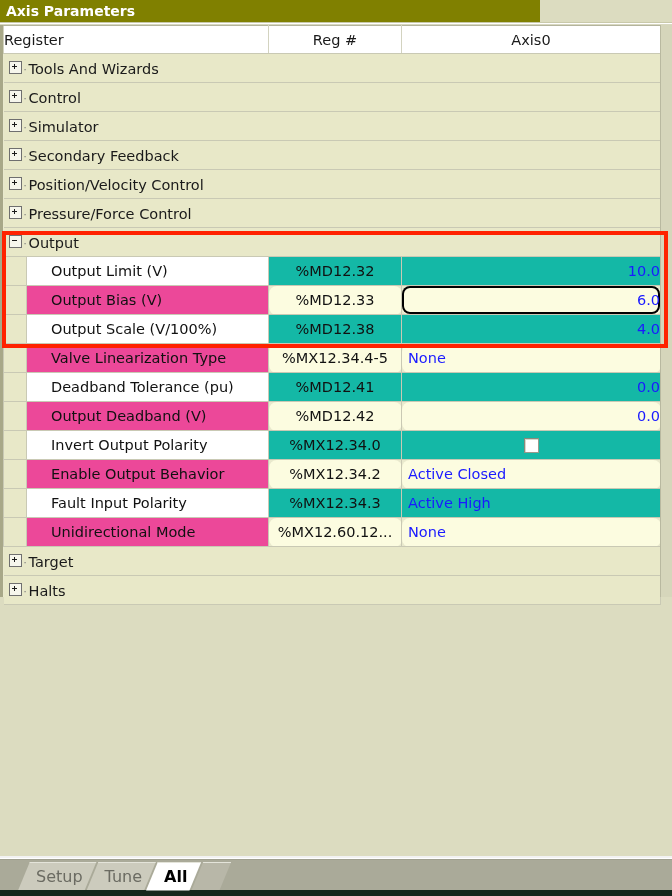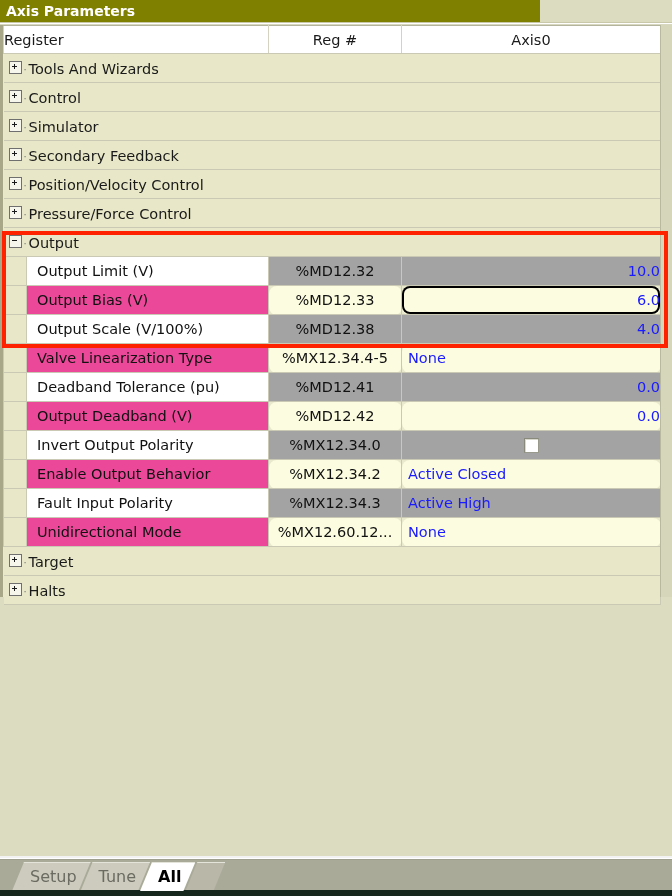--- a/index.html
+++ b/index.html
@@ -84,36 +84,36 @@
   
   td.cell-name{
     padding-left:0;
     color:#111111;
   }
   td.cell-reg{text-align:center;color:#111111;}
   td.cell-val{text-align:right;padding-right:7px;color:#1a1aff;}
   td.cell-val.left{text-align:left;padding-left:6px;}
   td.cell-val.center{text-align:center;padding:0;}
 
-  .bg-white{background:#a3a3a3;}
+  .bg-white{background:#14b8a6;}
   .bg-tint{background:#fcfce0;border-radius:8px;}
   .nm-white{background:#ffffff;}
   .nm-tint{background:#ec4899;}
 
   
   td.cell-name{
     background:#e8e8c8;
     border-left:none;
     border-right:1px solid #c9c9b4;
     position:relative;
   }
   td.cell-name .inner{
     position:absolute;left:22px;top:0;right:0;bottom:0;
     display:flex;align-items:center;
-    padding-left:10px;
+    padding-left:24px;
     box-sizing:border-box;
     border-left:1px solid #c9c9b4;
   }
 
   
   .expander{
     display:inline-block;
     width:11px;height:11px;
     border:1px solid #6f6f6f;
     background:#f6f6ec;
@@ -163,22 +163,22 @@
   }
   #tabstrip-top{
     position:absolute;left:0;top:0;width:672px;height:4px;
     background:linear-gradient(to bottom,#f2f2f2 0 2px,#ffffff 2px 3px,#9f9f8e 3px 4px);
   }
   #tabstrip-bottom{
     position:absolute;left:0;bottom:0;width:672px;height:6px;
     background:#16281d;
   }
   .tabs{
-    position:absolute;left:12px;top:5px;height:30px;
-    display:flex;align-items:flex-end;
+    position:absolute;left:18px;top:5px;height:30px;
+    display:flex;align-items:center;
   }
   .tab{
     position:relative;
     height:28px;
     line-height:28px;
     padding:0 14px 0 18px;
     font-size:16px;
     color:#6b6b62;
     background:#cccbbd;
     margin-right:-10px;

